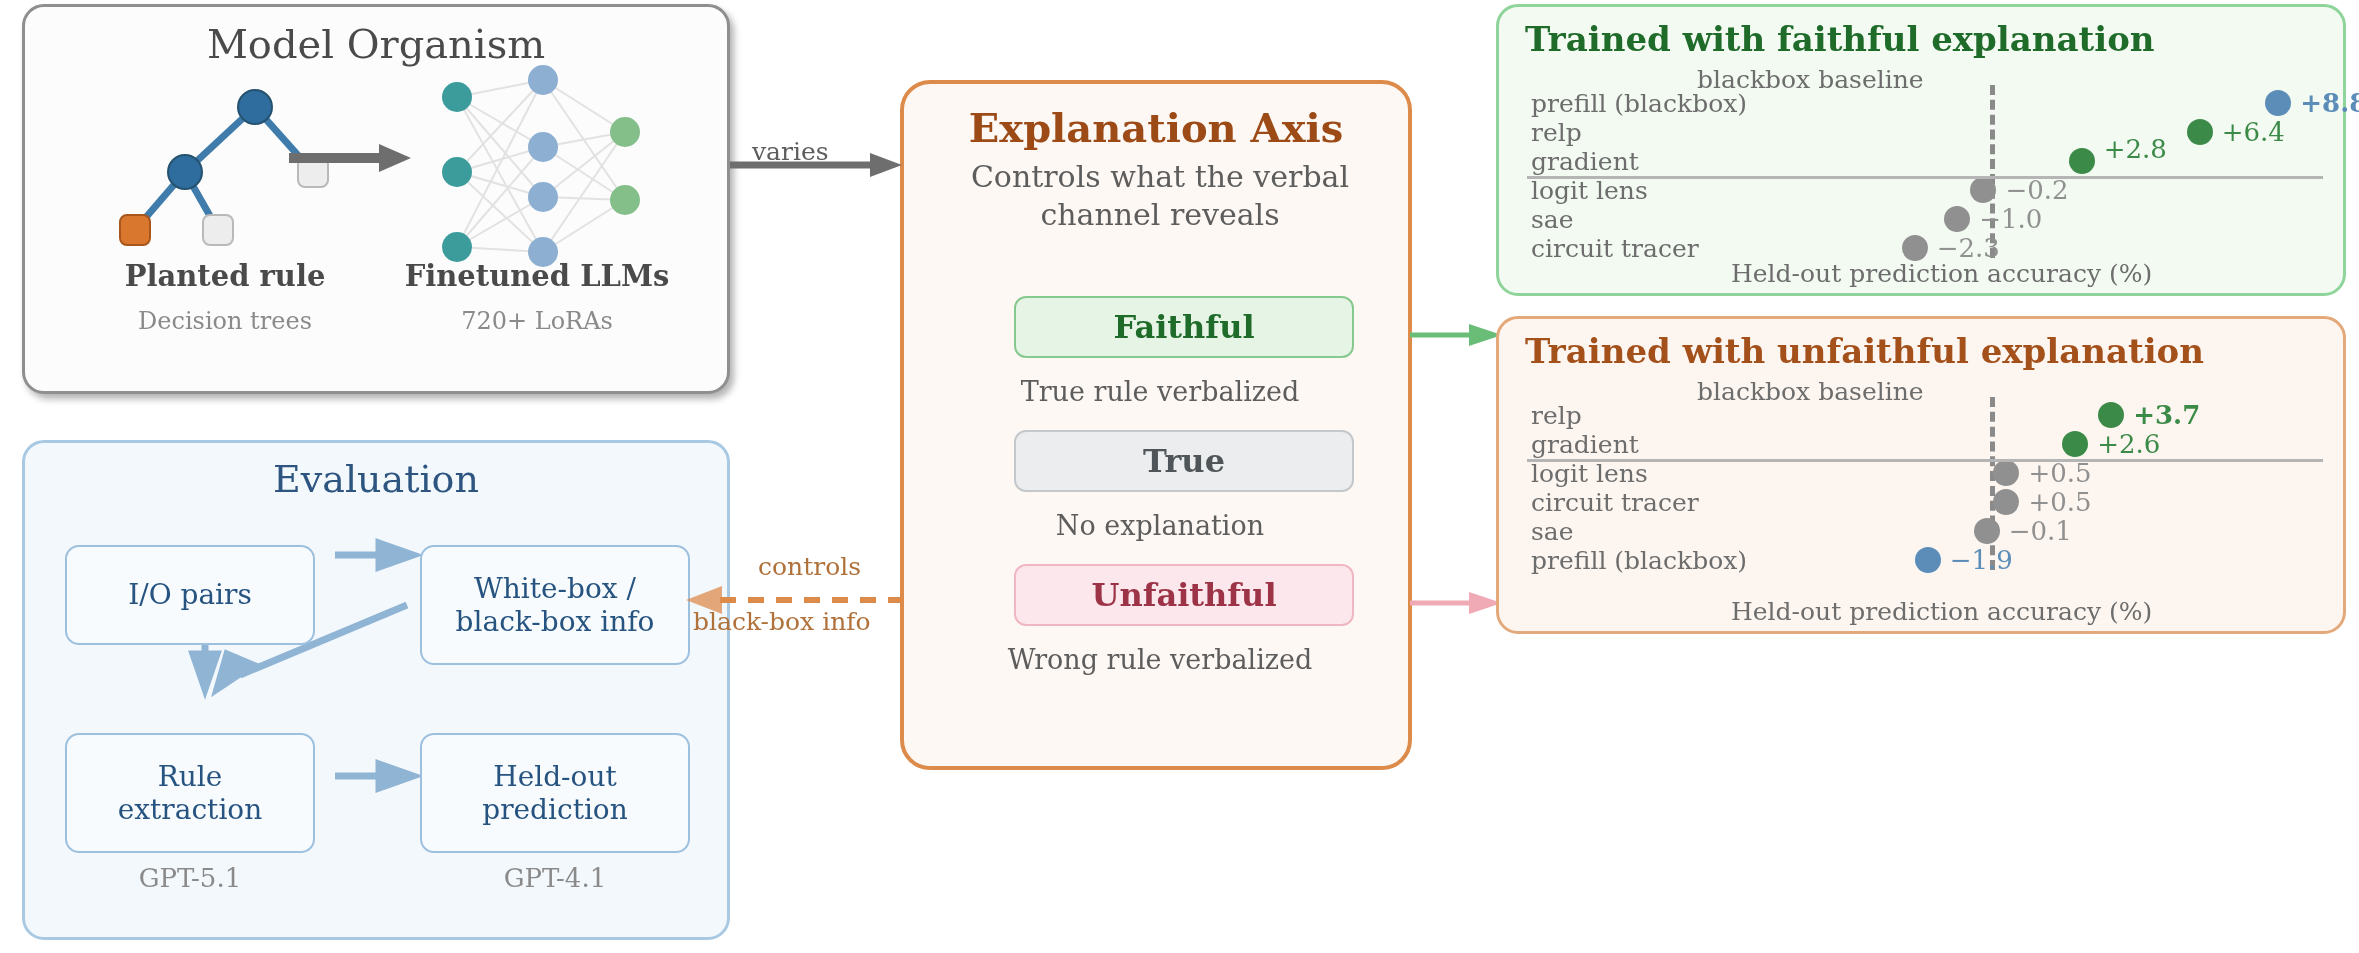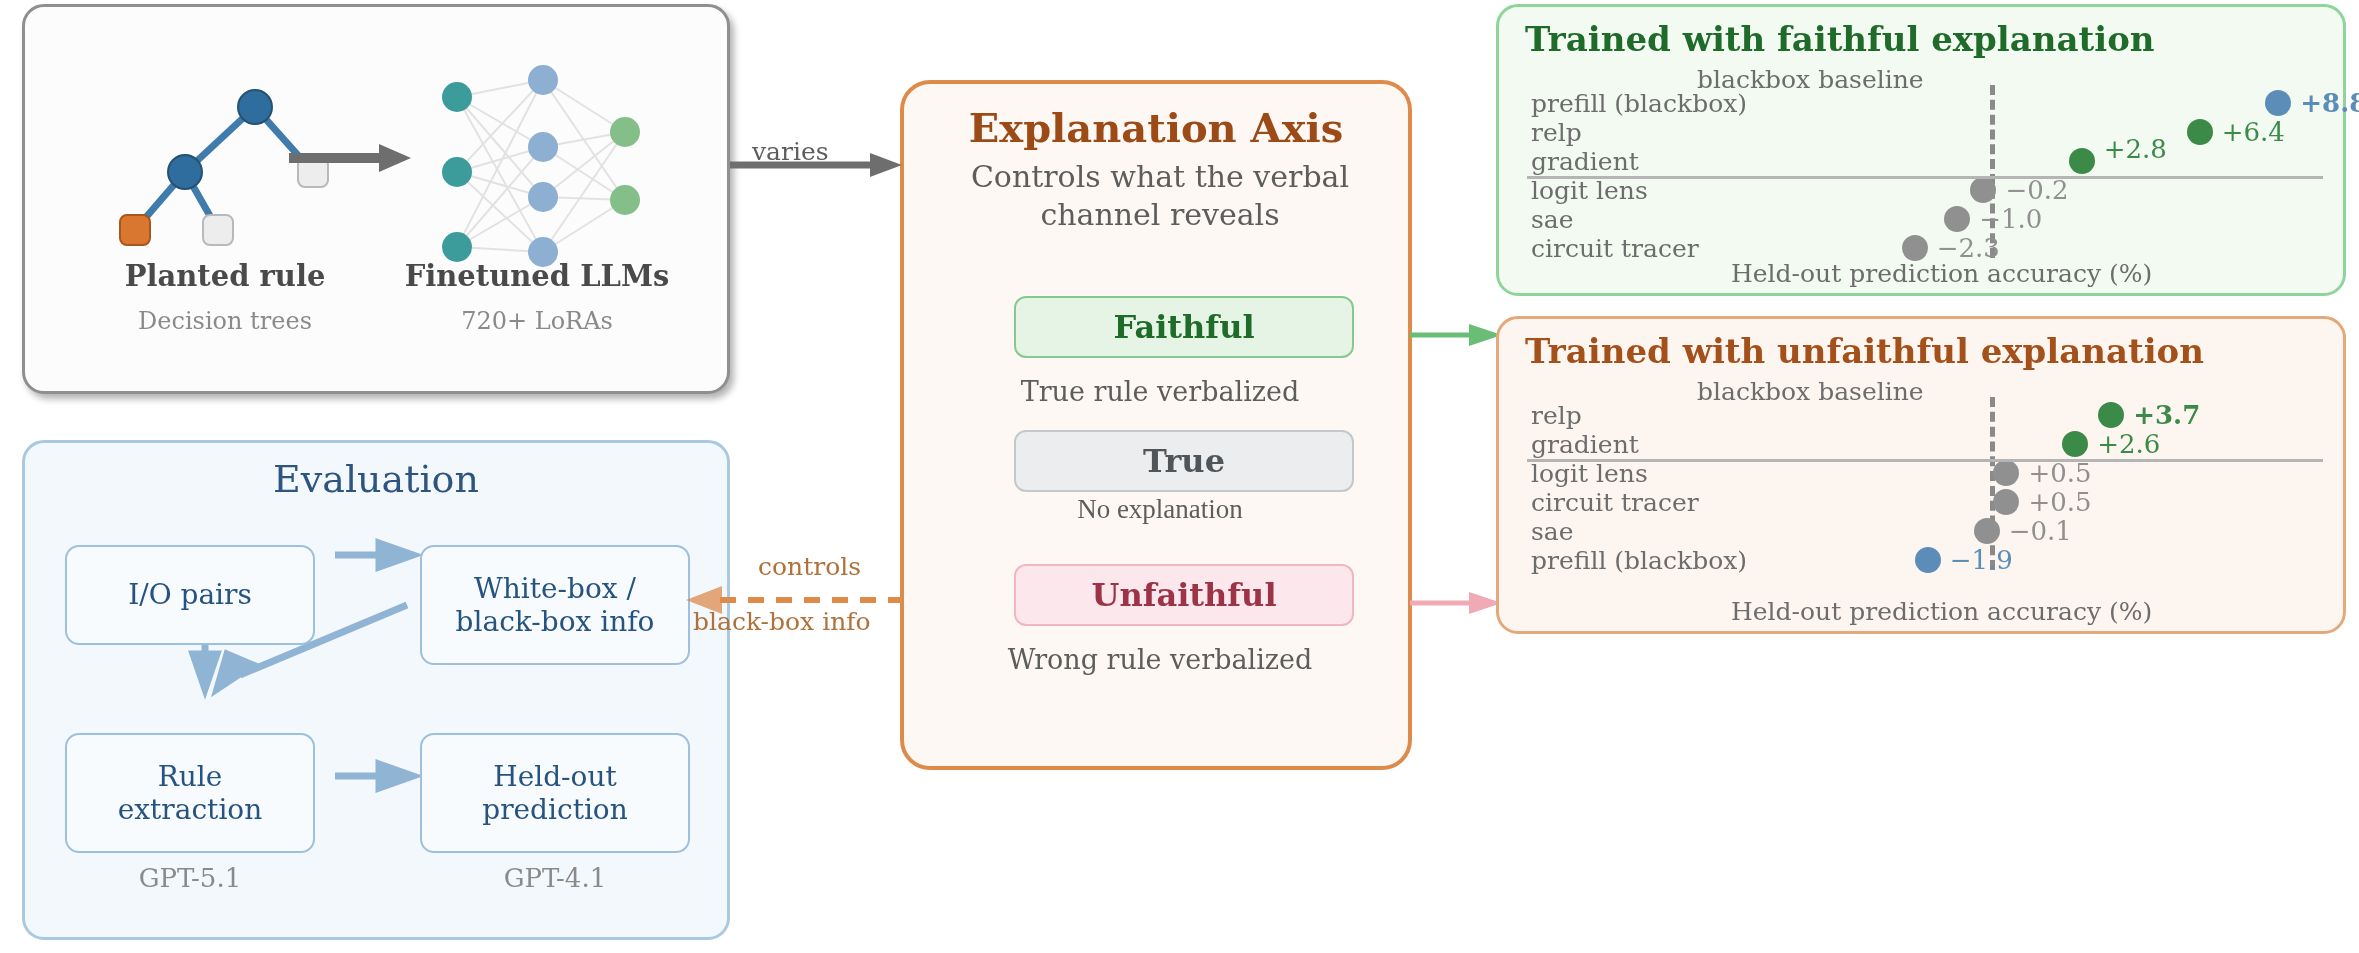--- a/index.html
+++ b/index.html
@@ -64,20 +64,21 @@
   .sepline{position:absolute;height:3px;background:#b5b5b5;}
 
   
   .conn{position:absolute;}
   .conn-label{position:absolute;font-size:25px;white-space:nowrap;}
 </style>
 </head>
 <body>
 
 <div class="panel" id="model-organism">
+  <div class="title">Model Organism</div>
 
   <svg style="position:absolute;left:40px;top:60px;" width="320" height="200" viewBox="0 0 320 200">
     <line x1="190" y1="40" x2="120" y2="105" stroke="#3f7cab" stroke-width="7"></line>
     <line x1="190" y1="40" x2="248" y2="105" stroke="#3f7cab" stroke-width="7"></line>
     <line x1="120" y1="105" x2="70" y2="163" stroke="#3f7cab" stroke-width="7"></line>
     <line x1="120" y1="105" x2="153" y2="163" stroke="#3f7cab" stroke-width="7"></line>
     <circle cx="190" cy="40" r="17" fill="#2f6d9e" stroke="#24526f" stroke-width="2"></circle>
     <circle cx="120" cy="105" r="17" fill="#2f6d9e" stroke="#24526f" stroke-width="2"></circle>
     <rect x="233" y="90" width="30" height="30" rx="7" fill="#ededed" stroke="#b9b9b9" stroke-width="2"></rect>
     <rect x="138" y="148" width="30" height="30" rx="7" fill="#ededed" stroke="#b9b9b9" stroke-width="2"></rect>
@@ -158,21 +159,21 @@
 </div>
 
 <div class="panel" id="explanation-axis">
   <div class="title">Explanation Axis</div>
   <div class="subtitle">Controls what the verbal channel reveals</div>
 
   <div class="opt" style="top:212px;background:#e5f4e5;border:2px solid #86c98f;color:#1f6b2a;">Faithful</div>
   <div class="opt-sub" style="top:292px;">True rule verbalized</div>
 
   <div class="opt" style="top:346px;background:#ebedee;border:2px solid #c2c8cc;color:#4f5558;">True</div>
-  <div class="opt-sub" style="top:410px;font-family:Liberation Serif, serif;">No explanation</div>
+  <div class="opt-sub" style="top:426px;">No explanation</div>
 
   <div class="opt" style="top:480px;background:#fbe7ec;border:2px solid #f0b6c2;color:#9c3347;">Unfaithful</div>
   <div class="opt-sub" style="top:560px;">Wrong rule verbalized</div>
 </div>
 
 <svg class="conn" style="left:728px;top:140px;" width="180" height="50" viewBox="0 0 180 50">
   <line x1="2" y1="25" x2="145" y2="25" stroke="#6e6e6e" stroke-width="7"></line>
   <polygon points="142,13 174,25 142,37" fill="#6e6e6e"></polygon>
 </svg>
 <div class="conn-label" style="left:752px;top:137px;color:#5d5d5d;">varies</div>

